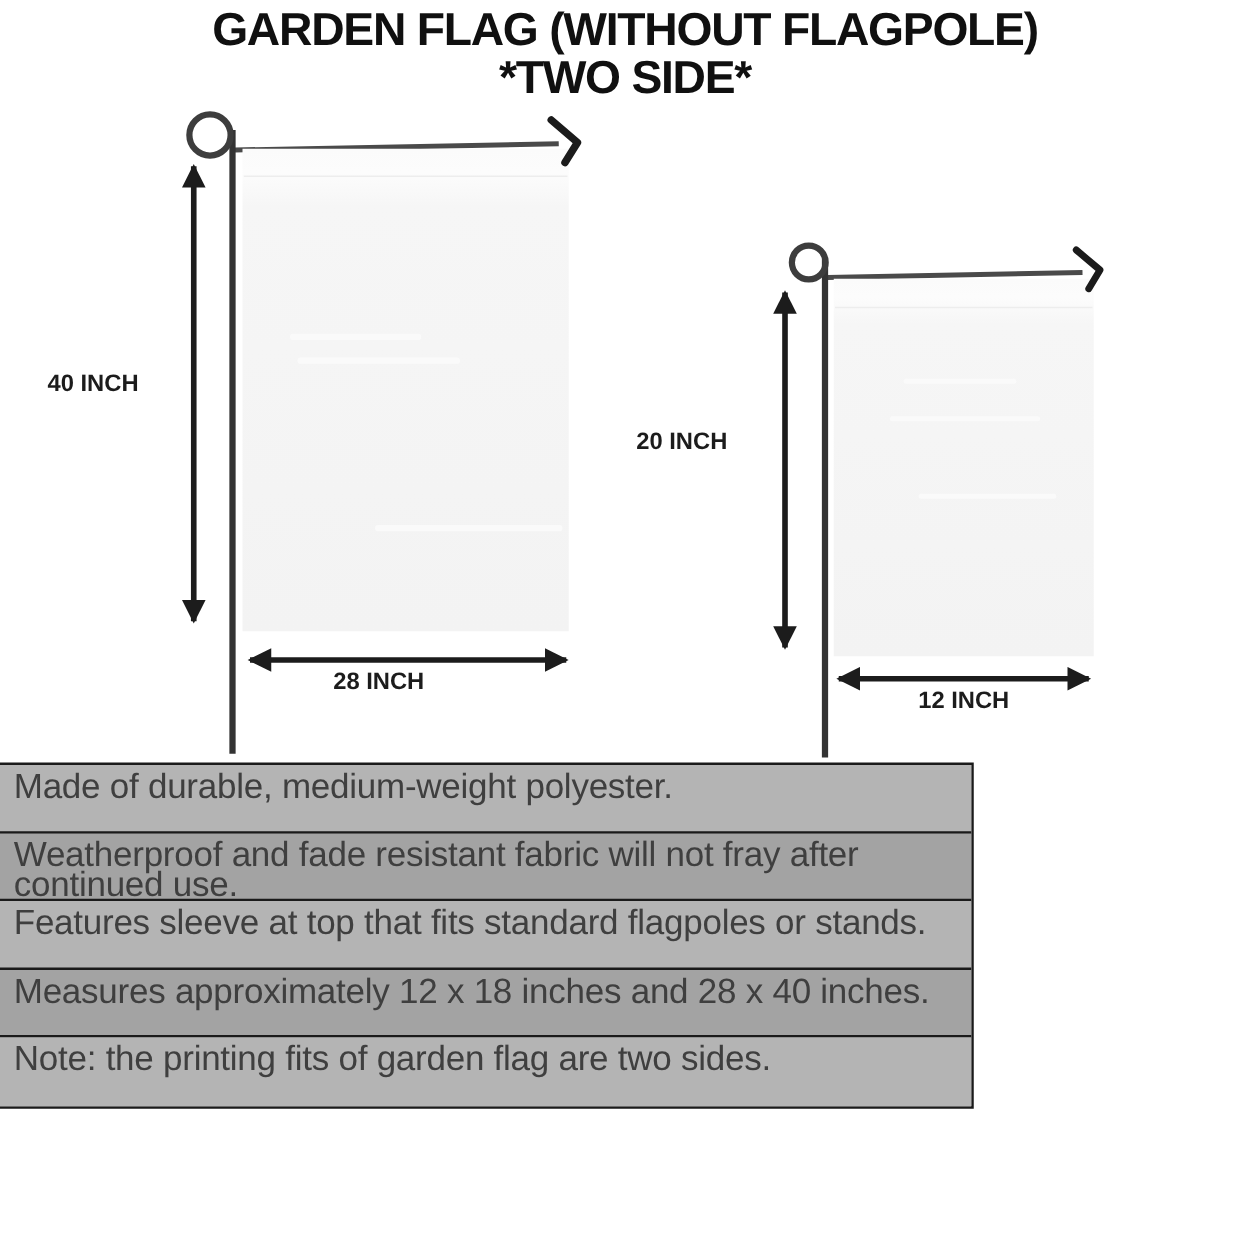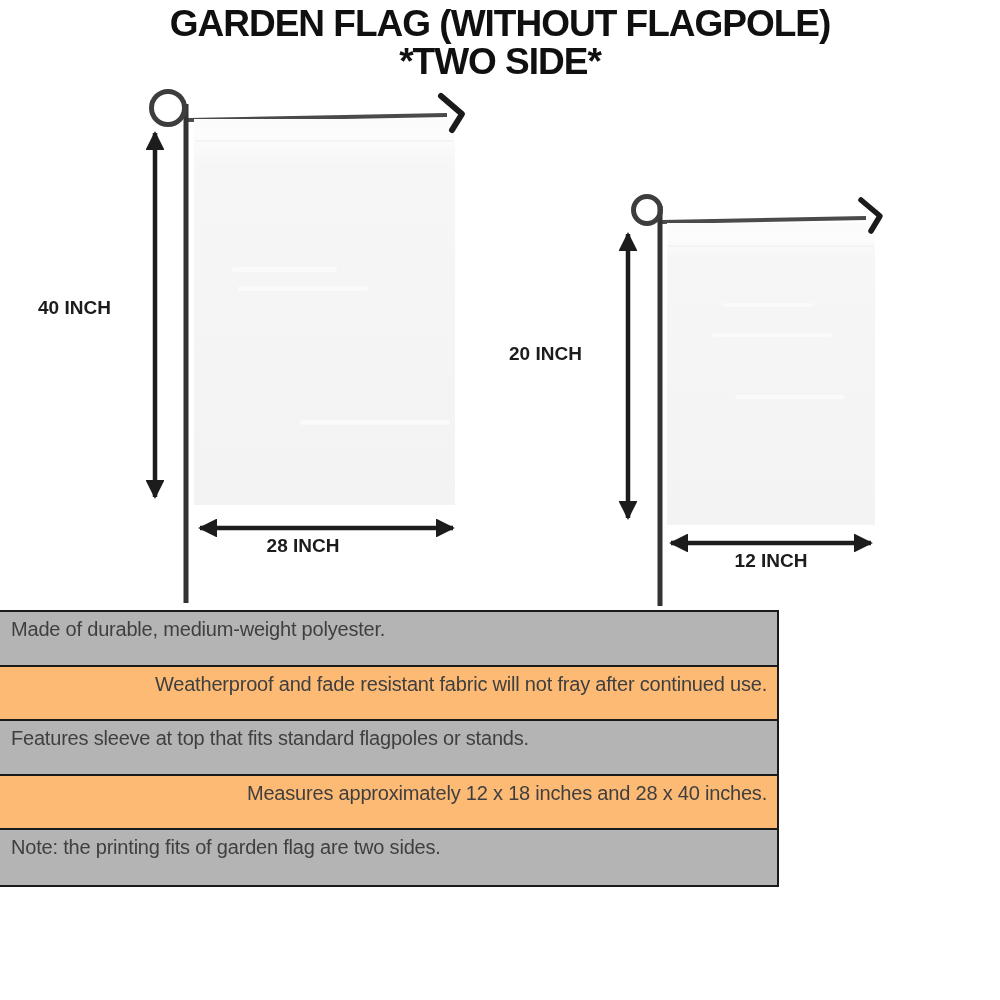--- a/index.html
+++ b/index.html
@@ -32,27 +32,27 @@
   #label-12{left:696px;top:549px;width:150px;}
   
   .features{
     position:absolute;left:-3px;top:610px;width:782px;
     border:2.5px solid #1a1a1a;
     box-sizing:border-box;
   }
   .frow{
     height:54.6px;box-sizing:border-box;
     padding:5px 10px 0 12px;
-    font-size:20px;line-height:24px;letter-spacing:-0.2px;
+    font-size:28px;line-height:24px;letter-spacing:-0.2px;
     color:#3f3f3f;
     border-bottom:2.5px solid #1a1a1a;
   }
   .frow:last-child{border-bottom:none;}
   .frow.gray{background:#b4b4b4;}
-  .frow.white{background:#fdba74;text-align:right;}
+  .frow.white{background:#a3a3a3;}
 </style>
 </head>
 <body>
 
 <div class="canvas">
 
   <div class="title">
     <div>GARDEN FLAG (WITHOUT FLAGPOLE)</div>
     <div>*TWO SIDE*</div>
   </div>

